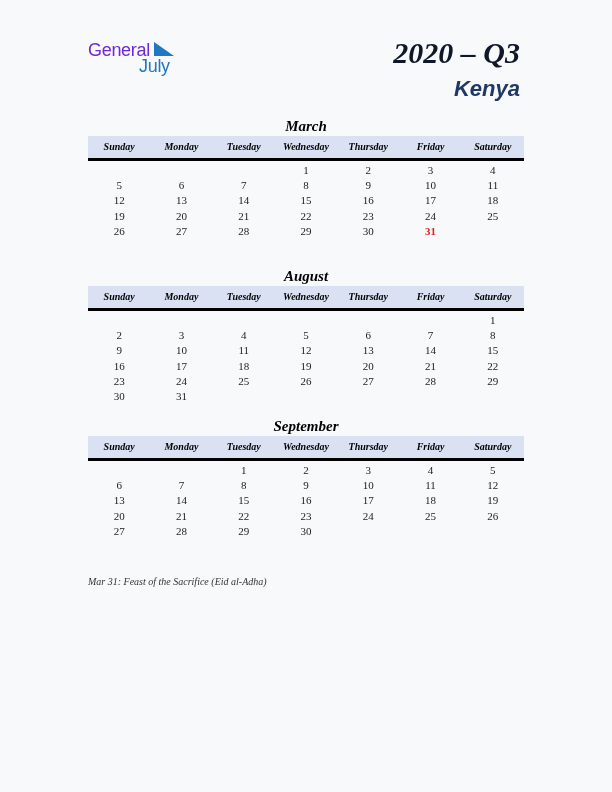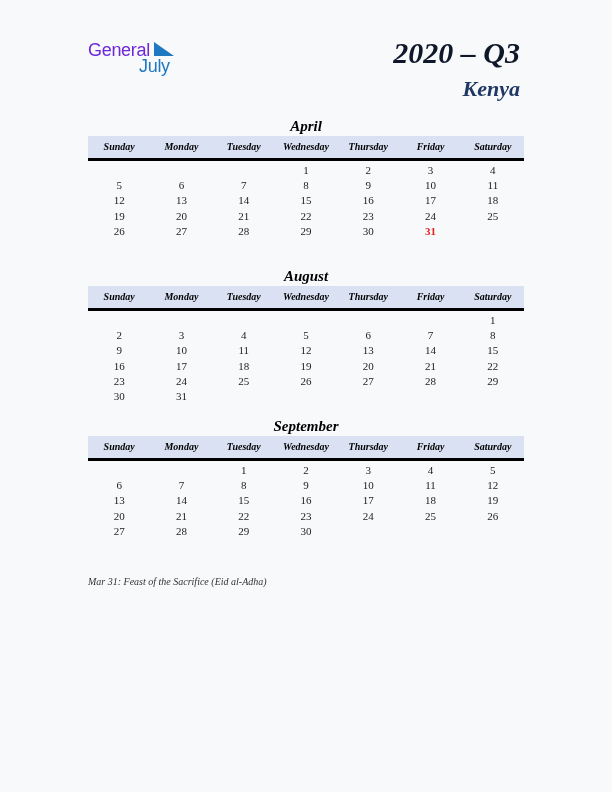--- a/index.html
+++ b/index.html
@@ -2,21 +2,21 @@
 <html><head>
 <meta charset="utf-8">
 <style>
   html, body { margin:0; padding:0; }
   body { width:612px; height:792px; background:#f8f9fb; position:relative; font-family:"DejaVu Serif", serif; overflow:hidden; }
   .logo { position:absolute; left:88px; top:40px; width:100px; height:36px; }
   .logo .general { position:absolute; left:0; top:0; font-family:"Liberation Sans", sans-serif; font-size:18px; color:#6d28d9; letter-spacing:-0.3px; }
   .logo .blue { position:absolute; left:51px; top:16px; font-family:"Liberation Sans", sans-serif; font-size:18px; color:#1f78c1; letter-spacing:-0.3px; }
   .logo .tri { position:absolute; left:66px; top:2px; width:0; height:0; border-left:20px solid #1f78c1; border-top:14px solid transparent; }
   .title { position:absolute; right:92px; top:36px; font-family:"Liberation Serif", serif; font-style:italic; font-weight:bold; font-size:30px; color:#0f172a; }
-  .country { position:absolute; right:92px; top:76px; font-family:Liberation Serif, serif; font-style:italic; font-weight:bold; font-size:22px; color:#1f3864;text-align:center; }
+  .country { position:absolute; right:92px; top:76px; font-family:Liberation Sans, sans-serif; font-style:italic; font-weight:bold; font-size:22px; color:#1f3864;text-align:center; }
   .month { position:absolute; left:88px; width:436px; }
   .month-name { text-align:center; font-family:"Liberation Serif", serif; font-style:italic; font-weight:bold; font-size:15px; color:#000; height:20px; line-height:20px; }
   .dow { display:flex; background:#d9e1f2; height:22px; border-bottom:3px solid #000; }
   .dow span { flex:1; text-align:center; font-family:"Liberation Serif", serif; font-style:italic; font-weight:bold; font-size:10px; line-height:22px; color:#000; }
   .grid { display:grid; grid-template-columns:repeat(7,1fr); margin-top:2px; }
   .grid span { text-align:center; font-family:"Liberation Serif", serif; font-size:11px; height:15.2px; line-height:15.2px; color:#222; }
   .grid span.holiday { color:#e02020; font-weight:bold; }
   .note { position:absolute; left:88px; top:576px; font-family:"Liberation Serif", serif; font-style:italic; font-size:10px; color:#333; }
 </style>
 </head>
@@ -26,21 +26,21 @@
   <span class="general">General</span>
   <span class="tri"></span>
   <span class="blue">July</span>
 </div>
 
 <div class="title">2020 – Q3</div>
 <div class="country">Kenya</div>
 
 <div id="months">
     <div class="month" style="top: 116px;">
-      <div class="month-name">April</div>
+      <div class="month-name">March</div>
       <div class="dow">
         <span>Sunday</span>
         <span>Monday</span>
         <span>Tuesday</span>
         <span>Wednesday</span>
         <span>Thursday</span>
         <span>Friday</span>
         <span>Saturday</span>
       </div>
       <div class="grid">

